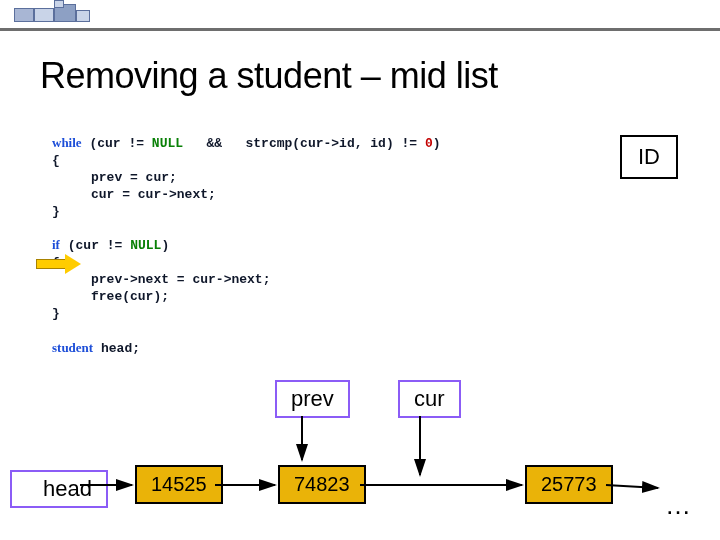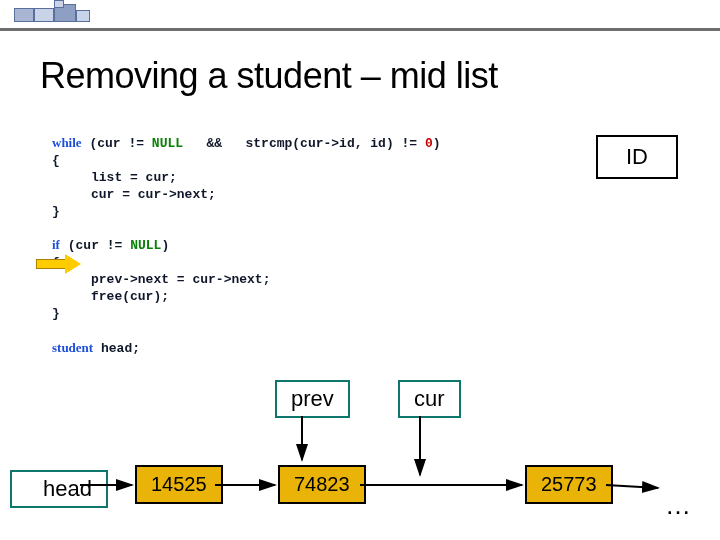--- a/index.html
+++ b/index.html
@@ -59,21 +59,21 @@
   .code .kw1 { color: #1d4ed8; font-family: Liberation Serif, serif; }  
   .code .kw2 { color: #098006; }  
   .code .num { color: #c30000; }
   .code .id  { color: #0f172a; }
 
   .id-box {
     position: absolute;
     right: 42px;
     top: 135px;
     border: 2px solid #000;
-    padding: 6px 28px;
+    padding: 6px 16px;
     text-align: center;
     font-size: 22px;
     line-height: 1.25;
   }
 
   .ptr-arrow {
     position: absolute;
     left: 36px;
     top: 255px;
     width: 44px;
@@ -90,21 +90,21 @@
     position: absolute;
     left: 29px; top: -1px;
     width: 0; height: 0;
     border-top: 10px solid transparent;
     border-bottom: 10px solid transparent;
     border-left: 16px solid #ffcc00;
   }
 
   .label-box {
     position: absolute;
-    border: 2px solid #0f766e;
+    border: 2px solid #8b5cf6;
     background: #fff;
     padding: 4px 14px;
     font-size: 22px;
   }
   .head-box  { left: 10px;  top: 470px; padding-left: 31px; }
   .prev-box  { left: 275px; top: 380px; }
   .cur-box   { left: 398px; top: 380px; }
 
   .node {
     position: absolute;
@@ -142,21 +142,21 @@
   <div class="deco-sq sq-c"></div>
   <div class="deco-sq sq-d"></div>
   <div class="deco-sq sq-e"></div>
 </div>
 <div class="deco-rule"></div>
 
 <h1 class="title">Removing a student – mid list</h1>
 
 <pre class="code" id="code"><span class="kw1">while</span><span class="id"> (cur != </span><span class="kw2">NULL</span><span class="id">   &amp;&amp;   strcmp(cur-&gt;id, id) != </span><span class="num">0</span><span class="id">)</span>
 <span class="id">{</span>
-<span class="id">     list = cur;</span>
+<span class="id">     prev = cur;</span>
 <span class="id">     cur = cur-&gt;next;</span>
 <span class="id">}</span>
 <span class="id"></span>
 <span class="kw1">if</span><span class="id"> (cur != </span><span class="kw2">NULL</span><span class="id">)</span>
 <span class="id">{</span>
 <span class="id">     prev-&gt;next = cur-&gt;next;</span>
 <span class="id">     free(cur);</span>
 <span class="id">}</span>
 <span class="id"></span>
 <span class="kw1">student</span><span class="id"> head;</span>

